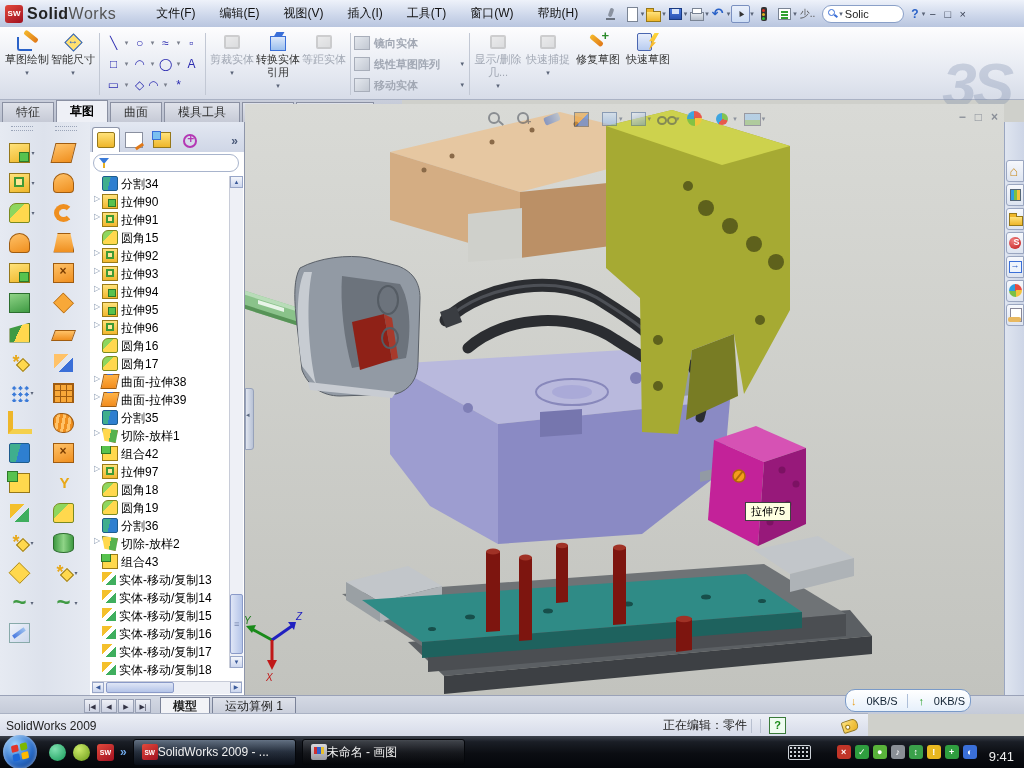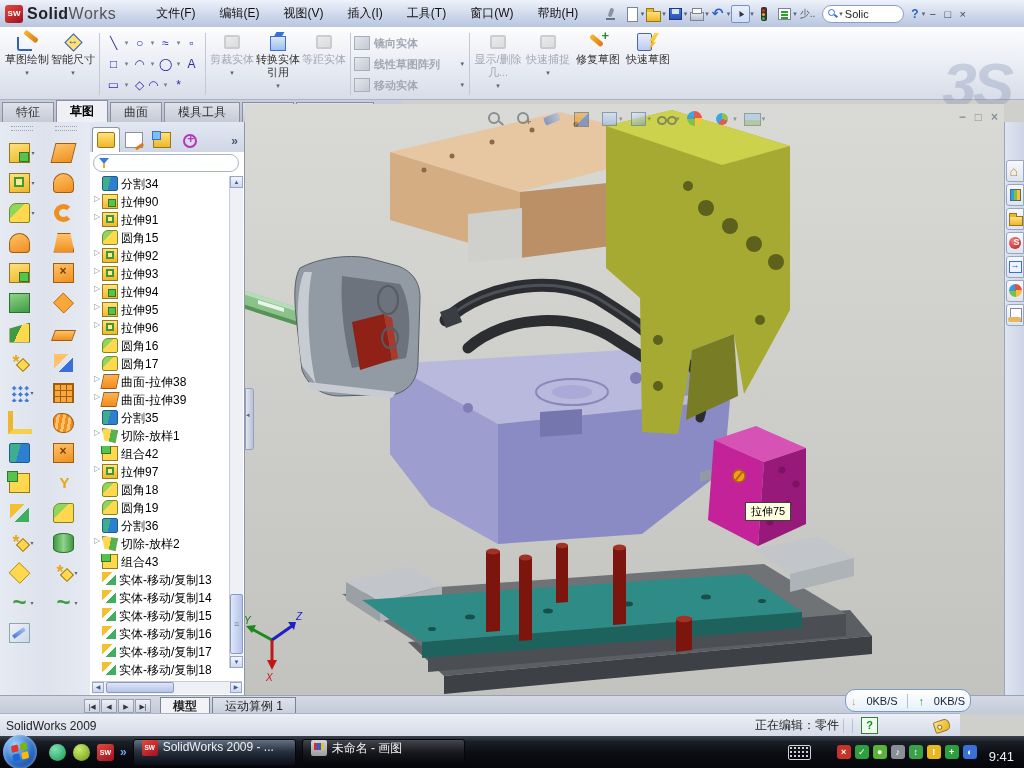--- a/index.html
+++ b/index.html
@@ -218,21 +218,21 @@
      background:linear-gradient(180deg,#dfe2ea,#c9cedb);margin-right:2px;}
   .mtab2.active{background:#f2f3f7;font-weight:bold;}
   
   #netbox{position:absolute;left:845px;top:689px;width:124px;height:21px;z-index:30;
      background:linear-gradient(180deg,#ffffff,#e6f0fb);border:1px solid #7a9ac8;border-radius:10px;
      display:flex;align-items:center;justify-content:space-around;font-size:11px;color:#123;}
   #netbox .darr{color:#e8a020;font-weight:bold;}
   #netbox .uarr{color:#28a028;font-weight:bold;}
   #netbox .ndiv{width:1px;height:14px;background:#aebfd8;}
   
-  #statusbar{position:absolute;left:0;top:713px;width:960px;height:23px;
+  #statusbar{position:absolute;left:0;top:713px;width:868px;height:23px;
      background:linear-gradient(180deg,#eceff6,#d5dae8);border-top:1px solid #aab2c4;
      display:flex;align-items:center;font-size:12px;color:#222;}
   #statusbar .appname{margin-left:6px;}
   #statusbar .spacer{flex:1;}
   .ssep{width:1px;height:14px;background:#b8c0d0;margin:0 4px;}
   .qbox{width:15px;height:15px;border:1px solid #3a7a3a;background:#eefcf0;color:#1a8a1a;font-weight:bold;
      text-align:center;line-height:14px;font-size:11px;margin:0 4px;}
   .tagicon{width:14px;height:10px;background:linear-gradient(135deg,#ffe27a,#e8b020);border:1px solid #96781a;
      border-radius:2px 5px 5px 2px;position:relative;transform:rotate(-18deg);margin:0 10px 0 52px;}
   .tagicon::after{content:"";position:absolute;left:2px;top:3px;width:3px;height:3px;border-radius:50%;background:#fff;border:1px solid #96781a;}
@@ -244,21 +244,21 @@
   .flag{position:absolute;left:9px;top:9px;width:16px;height:16px;display:grid;grid-template-columns:7px 7px;grid-template-rows:7px 7px;gap:1.5px;transform:rotate(-10deg) skewY(-4deg);}
   .flag i{border-radius:1.5px;}
   .flag i:nth-child(1){background:#e1352c}.flag i:nth-child(2){background:#7db700}
   .flag i:nth-child(3){background:#1a66d8}.flag i:nth-child(4){background:#ffb900}
   .ql{display:flex;align-items:center;gap:7px;margin:0 6px 0 12px;}
   .qlic{width:17px;height:17px;border-radius:3px;position:relative;}
   .ql-green{background:radial-gradient(circle at 35% 30%,#7fe0b0,#159a58);border-radius:50%;}
   .ql-lime{background:radial-gradient(circle at 35% 30%,#cdeB6a,#6a9a18);border-radius:50%;}
   .ql-sw{background:linear-gradient(145deg,#e34a3c,#a01020);color:#fff;font-size:7px;font-weight:bold;display:flex;align-items:center;justify-content:center;}
   .qlchev{color:#6fa8e8;font-weight:bold;font-size:12px;}
-  .tbtn{height:25px;display:flex;gap:5px;padding:0 8px;margin-left:6px;width:145px;
+  .tbtn{height:25px;display:flex;align-items:center;padding:0 8px;margin-left:6px;width:145px;
      border:1px solid #05070b;border-radius:3px;color:#f0f0f0;font-size:12px;white-space:nowrap;overflow:hidden;
      background:linear-gradient(180deg,rgba(255,255,255,.16),rgba(255,255,255,.05) 45%,rgba(0,0,0,.25));}
   .tbtn.active{background:linear-gradient(180deg,rgba(180,205,235,.45),rgba(120,150,190,.25) 45%,rgba(20,30,50,.3));}
   .tbic{width:16px;height:16px;flex:none;border-radius:2px;}
   .tbic.solidworks{background:linear-gradient(145deg,#e34a3c,#a01020);color:#fff;font-size:6.5px;font-weight:bold;display:flex;align-items:center;justify-content:center;}
   .tbic.paint{background:linear-gradient(180deg,#d8d8dc,#9a9aa2);position:relative;}
   .tbic.paint::after{content:"";position:absolute;left:3px;top:3px;width:10px;height:7px;background:linear-gradient(90deg,#d03030 0 33%,#3060d0 33% 66%,#e8c030 66%);}
   .traysep{flex:1;}
   .kbdic{width:21px;height:13px;border:1px solid #cdd2d8;border-radius:2px;margin-right:26px;
      background:linear-gradient(#6a6f76,#3a3e44);background-image:radial-gradient(#cdd2d8 .8px,rgba(0,0,0,0) 1px);background-size:4px 4px;}

